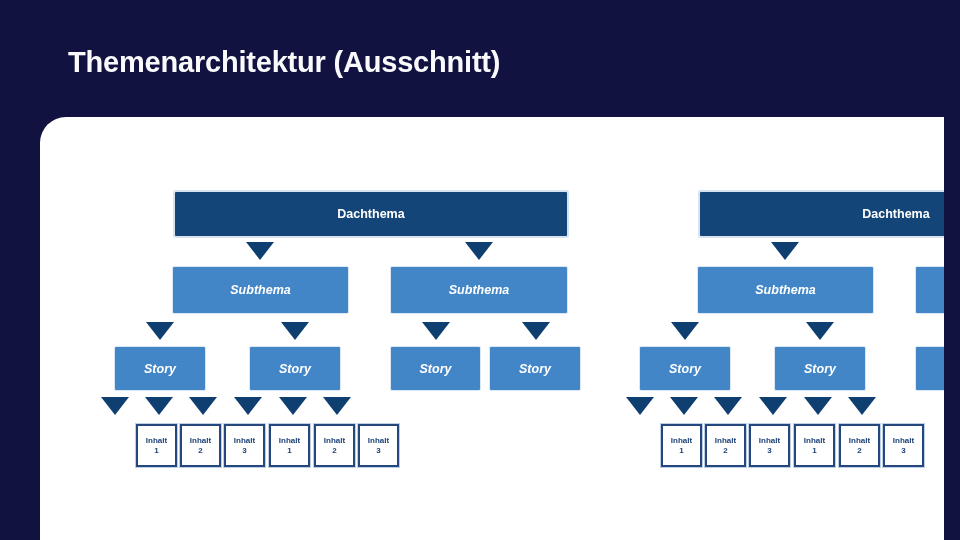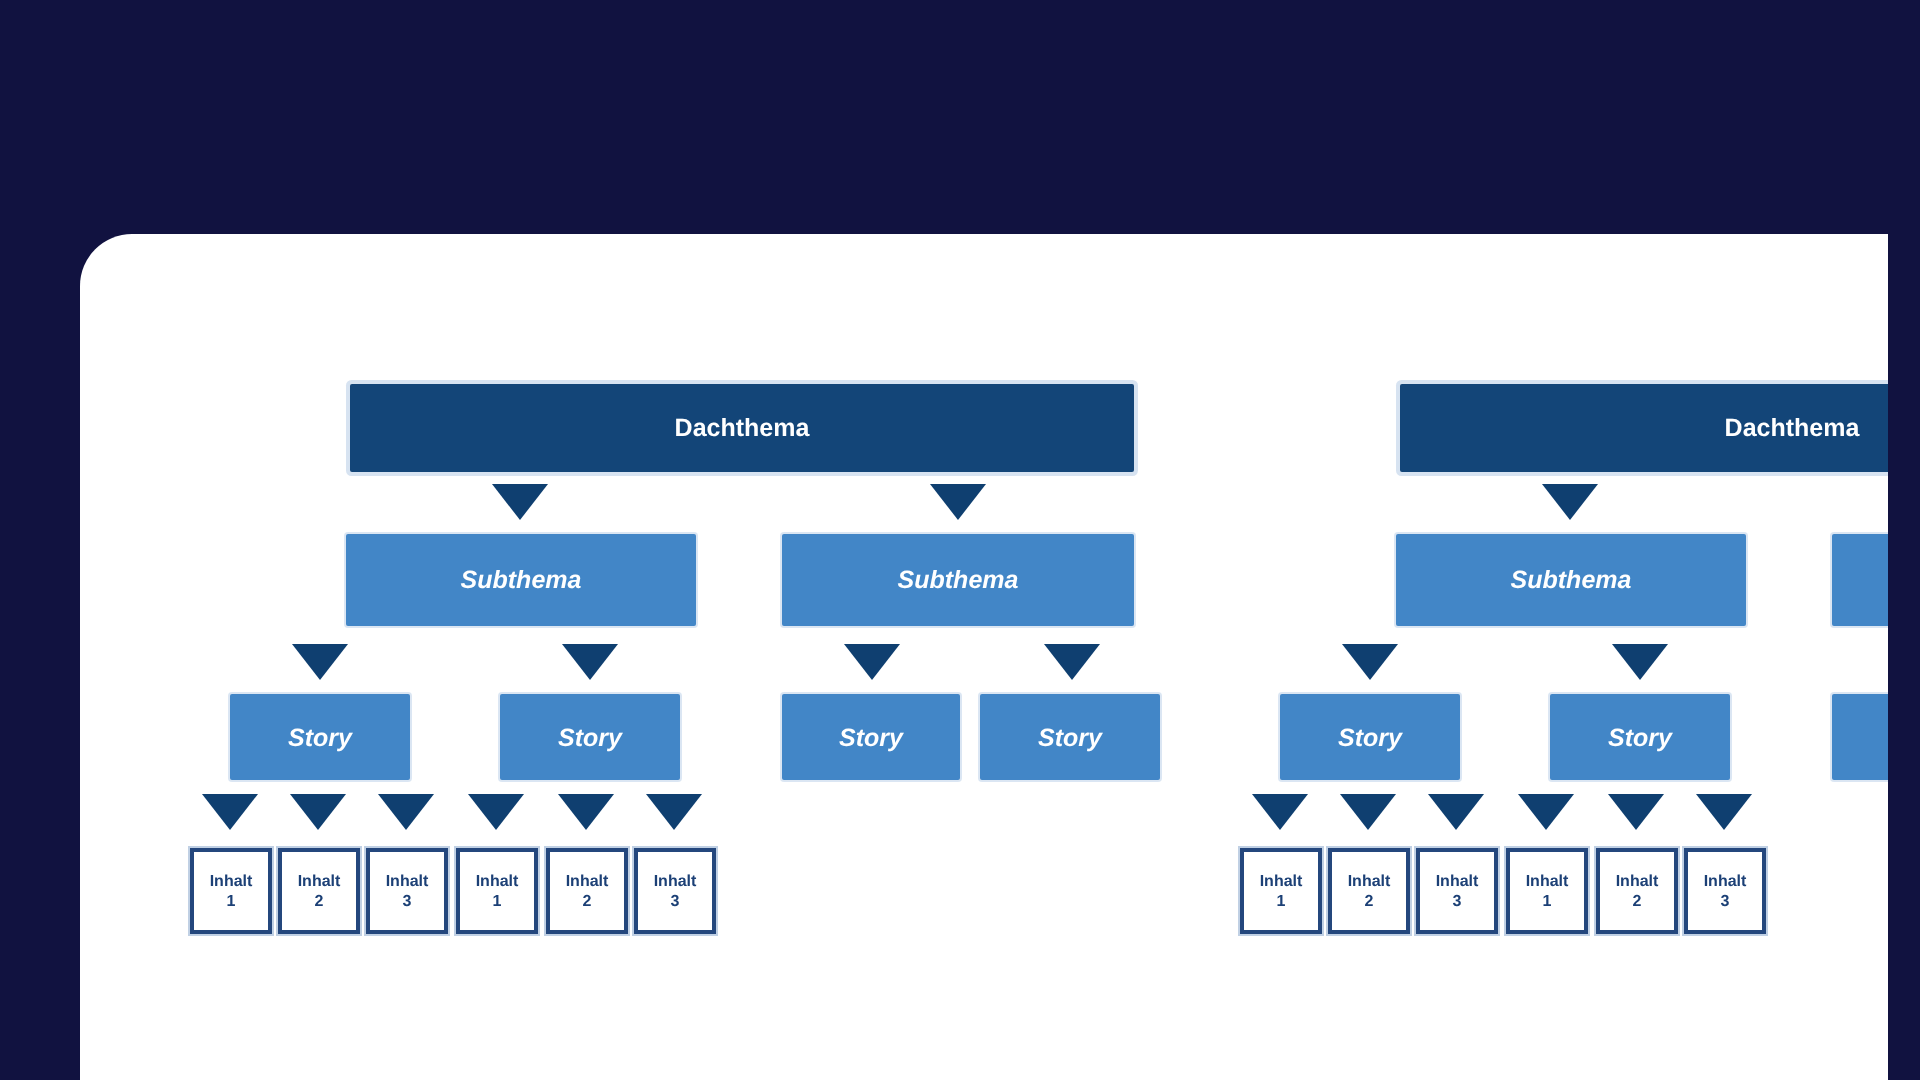--- a/index.html
+++ b/index.html
@@ -33,27 +33,28 @@
   .arw{
     position:absolute;width:0;height:0;
     border-left:14px solid transparent;border-right:14px solid transparent;
     border-top:18px solid #0F3F70;
   }
   .inh{
     position:absolute;width:41px;height:43px;box-sizing:border-box;
     background:#FFFFFF;border:2px solid #24477D;
     box-shadow:0 0 0 1px rgba(140,170,205,0.55);
     display:flex;flex-direction:column;align-items:center;justify-content:center;
-    color:#1C4076;font-size:8px;font-weight:700;line-height:1.25;text-align:center;
+    color:#1C4076;font-size:8px;font-weight:700;line-height:1.25;text-align:center;margin-left:41px;
   }
 </style>
 </head>
 <body>
 
 <div class="slide">
+  <h1 class="title">Themenarchitektur (Ausschnitt)</h1>
 
   <div class="panel">
 
     <div class="diagram">
       <div class="dach" style="left:135px;top:75px;width:392px;height:44px">Dachthema</div>
 
       <i class="arw" style="left:206px;top:125px"></i>
       <i class="arw" style="left:425px;top:125px"></i>
 
       <div class="sub" style="left:133px;top:150px;width:175px;height:46px">Subthema</div>

